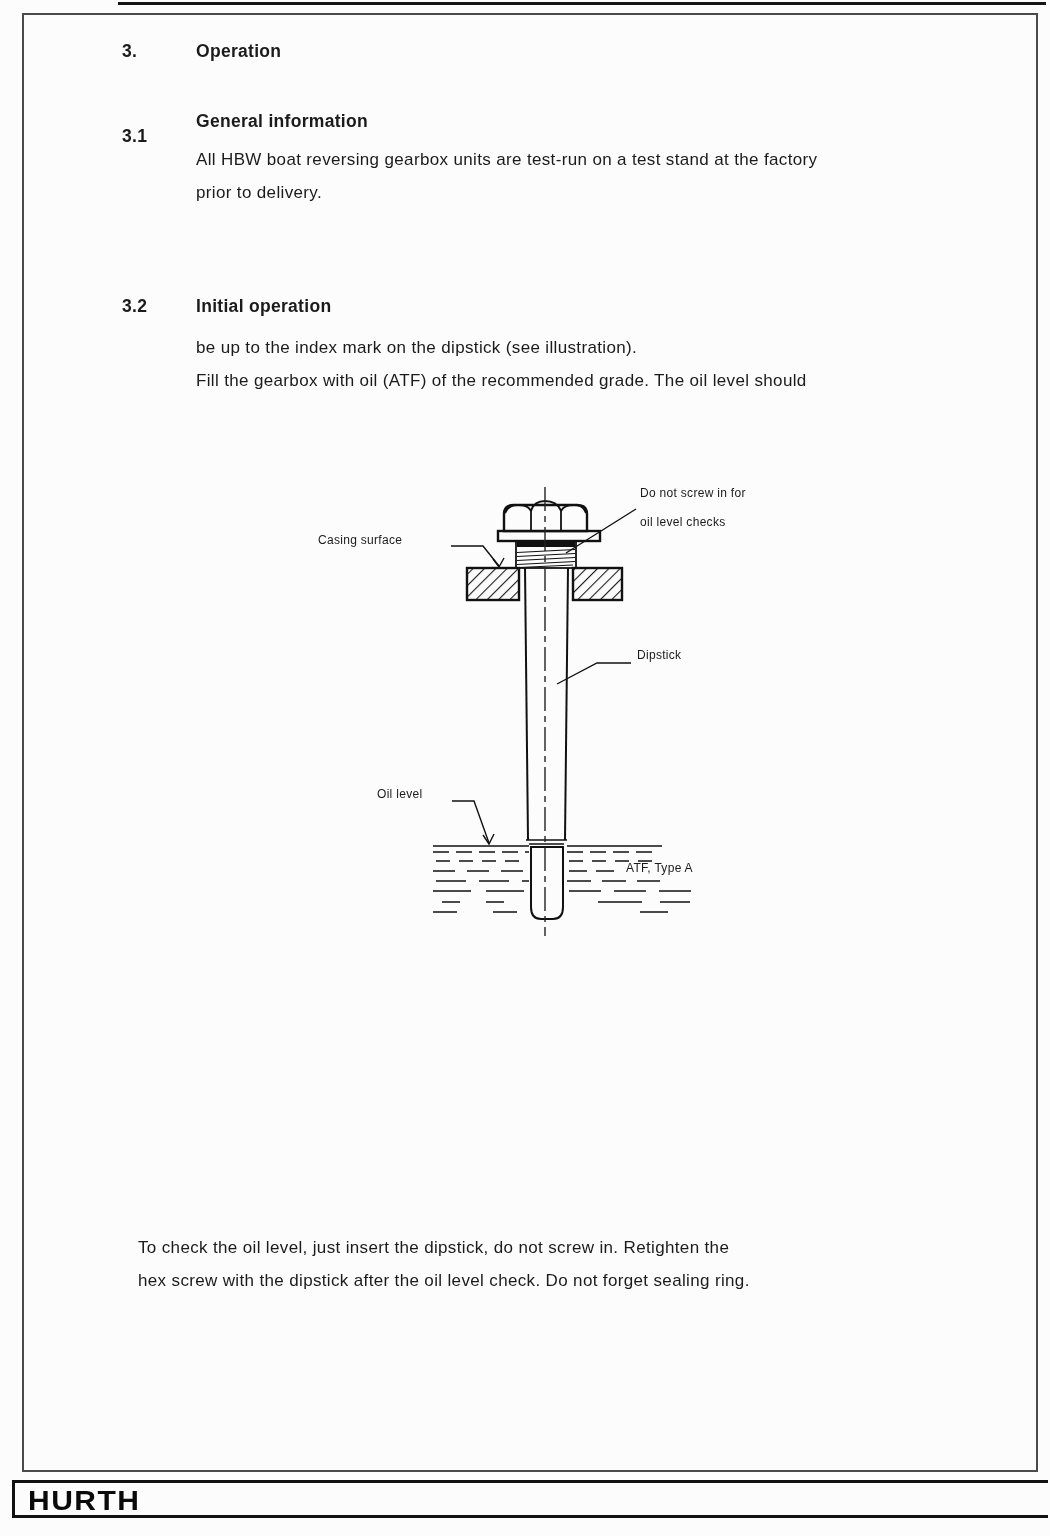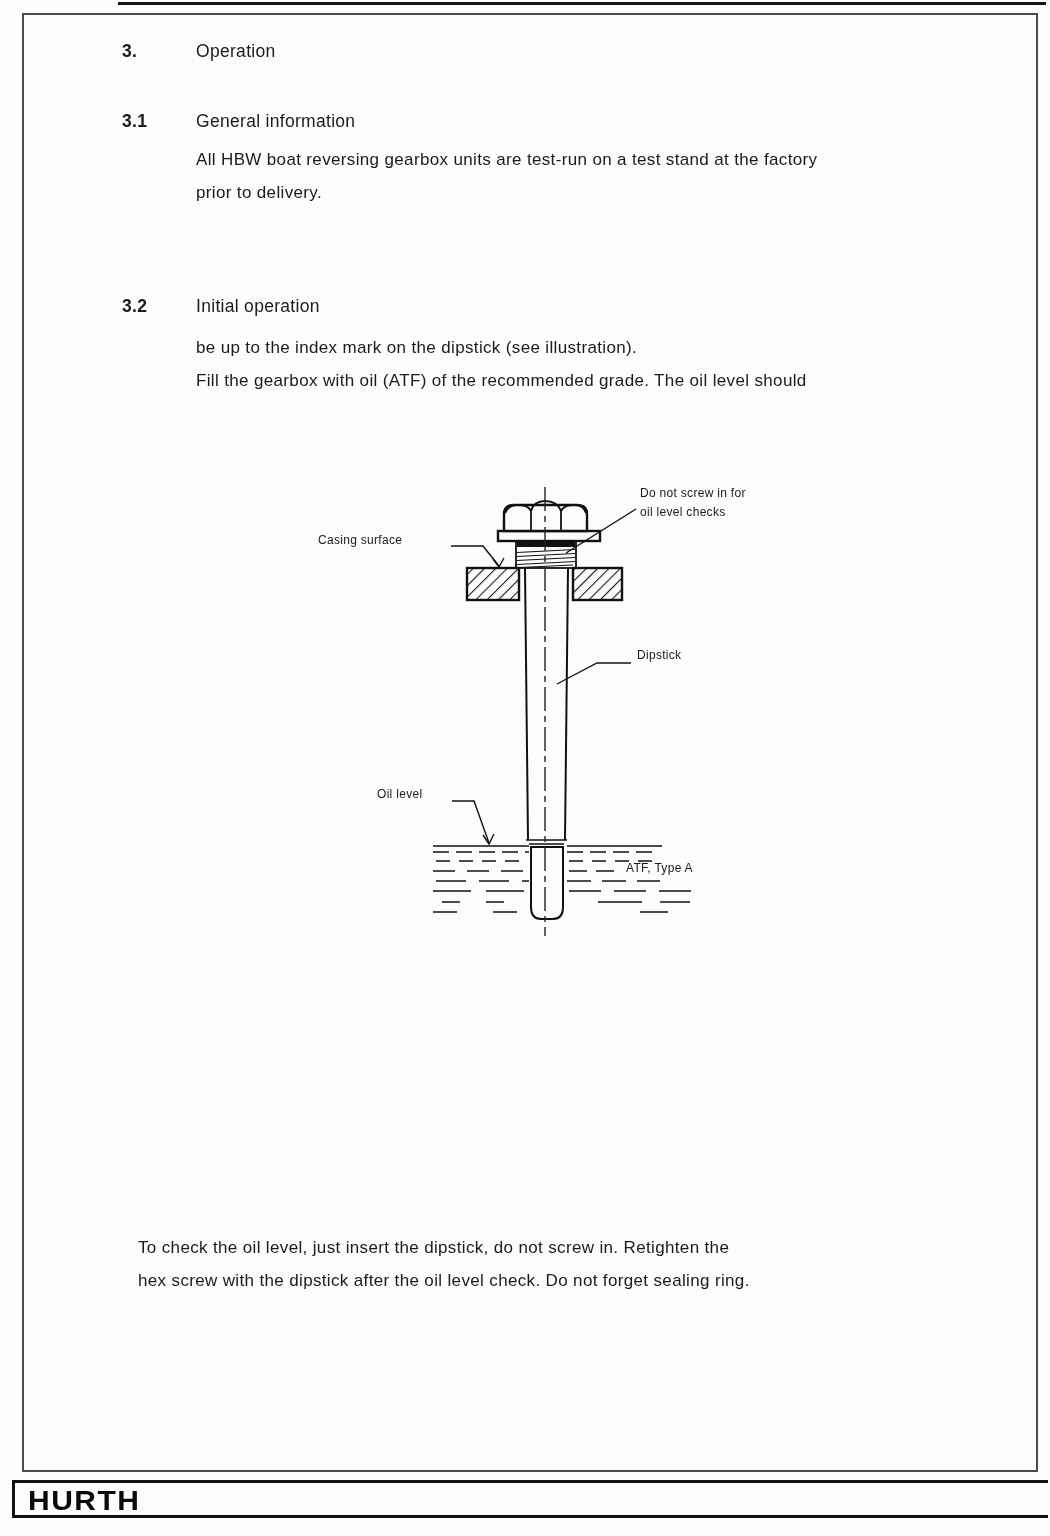--- a/index.html
+++ b/index.html
@@ -5,21 +5,21 @@
   html,body{margin:0;padding:0;background:#e9e9e9;}
   .page{
     position:relative;width:1050px;height:1536px;margin:0 auto;
     background:#fcfcfc;color:#1b1b1b;
     font-family:"Liberation Sans",sans-serif;overflow:hidden;
   }
   .abs{position:absolute;white-space:nowrap;}
   .body-text{font-size:17px;letter-spacing:0.35px;line-height:33px;}
   .bold{font-weight:normal;}
   .heading-num{font-size:17.5px;font-weight:bold;letter-spacing:0.3px;}
-  .heading-title{font-size:17.5px;font-weight:normal;letter-spacing:0.3px;}
+  .heading-title{font-size:17.5px;font-weight:bold;letter-spacing:0.3px;}
   .fig-label{font-size:12px;letter-spacing:0.3px;}
   .caption-line{font-size:17.5px;letter-spacing:0.3px;}
   sup.deg{font-size:12px;position:relative;top:2px;vertical-align:super;}
   .top-scan-line{position:absolute;left:118px;top:2px;width:928px;height:3px;background:#151515;}
   .frame{
     position:absolute;left:22px;top:13px;width:1016px;height:1459px;
     border:2px solid #4a4a4a;box-sizing:border-box;
   }
   .logo-bar{
     position:absolute;left:12px;top:1480px;width:1036px;height:38px;
@@ -36,21 +36,21 @@
 <body>
 
 <div class="page">
 
   <div class="top-scan-line"></div>
   <div class="frame"></div>
 
   <div class="abs heading-num" style="left:122px;top:41px">3.</div>
   <div class="abs heading-title" style="left:196px;top:41px">Operation</div>
 
-  <div class="abs heading-num" style="left:122px;top:111px">3.1</div>
+  <div class="abs heading-num" style="left:122px;top:126px">3.1</div>
   <div class="abs heading-title" style="left:196px;top:111px">General information</div>
 
   <div class="abs body-text" style="left:196px;top:143px">
     <div>All HBW boat reversing gearbox units are test-run on a test stand at the factory</div>
     <div>prior to delivery.</div>
   </div>
 
 
   <div class="abs heading-num" style="left:122px;top:296px">3.2</div>
   <div class="abs heading-title" style="left:196px;top:296px">Initial operation</div>
@@ -129,21 +129,21 @@
       <polyline points="631,663 597,663 557,684"></polyline>
       <polyline points="452,801 474,801 489,843"></polyline>
       <polyline points="483,835 489,844 494,834"></polyline>
     </g>
 
     <line x1="545" y1="487" x2="545" y2="936" stroke="#222" stroke-width="1.4" stroke-dasharray="24 5 6 5"></line>
   </svg>
 
   <div class="abs fig-label" style="left:640px;top:486px">
     <div>Do not screw in for</div>
-    <div style="margin-top:5px">oil level checks</div>
+    <div style="margin-top:15px">oil level checks</div>
   </div>
   <div class="abs fig-label" style="left:318px;top:533px">Casing surface</div>
   <div class="abs fig-label" style="left:637px;top:648px">Dipstick</div>
   <div class="abs fig-label" style="left:377px;top:787px">Oil level</div>
   <div class="abs fig-label" style="left:626px;top:861px">ATF, Type A</div>
 
 
   <div class="abs body-text" style="left:138px;top:1231px">
     <div><span>To check the oil level, just insert the dipstick, do </span><span class="bold">not screw in.</span><span> Retighten the</span></div>
     <div>hex screw with the dipstick after the oil level check. Do not forget sealing ring.</div>

